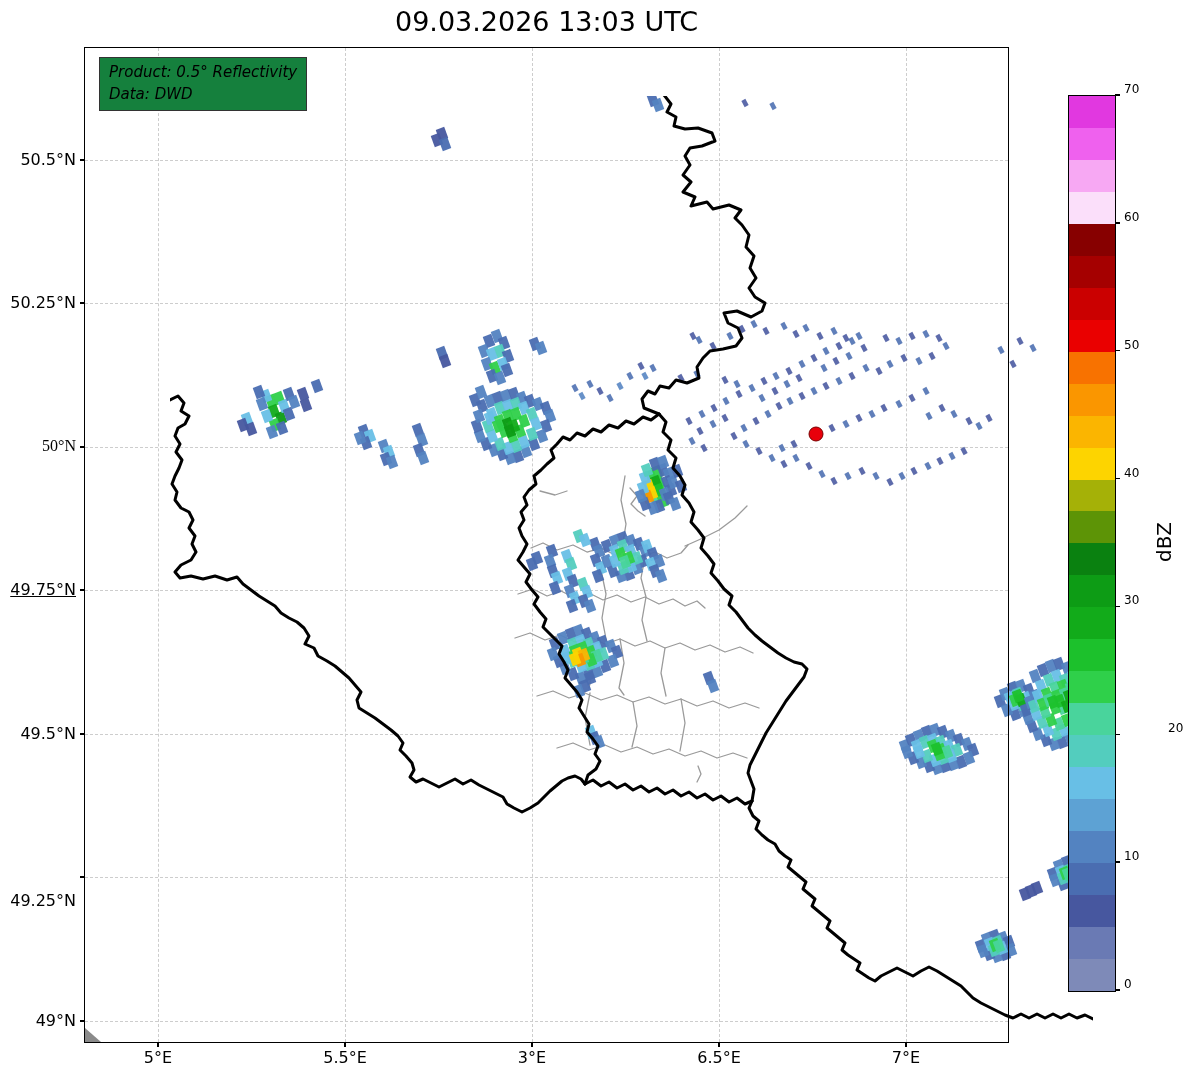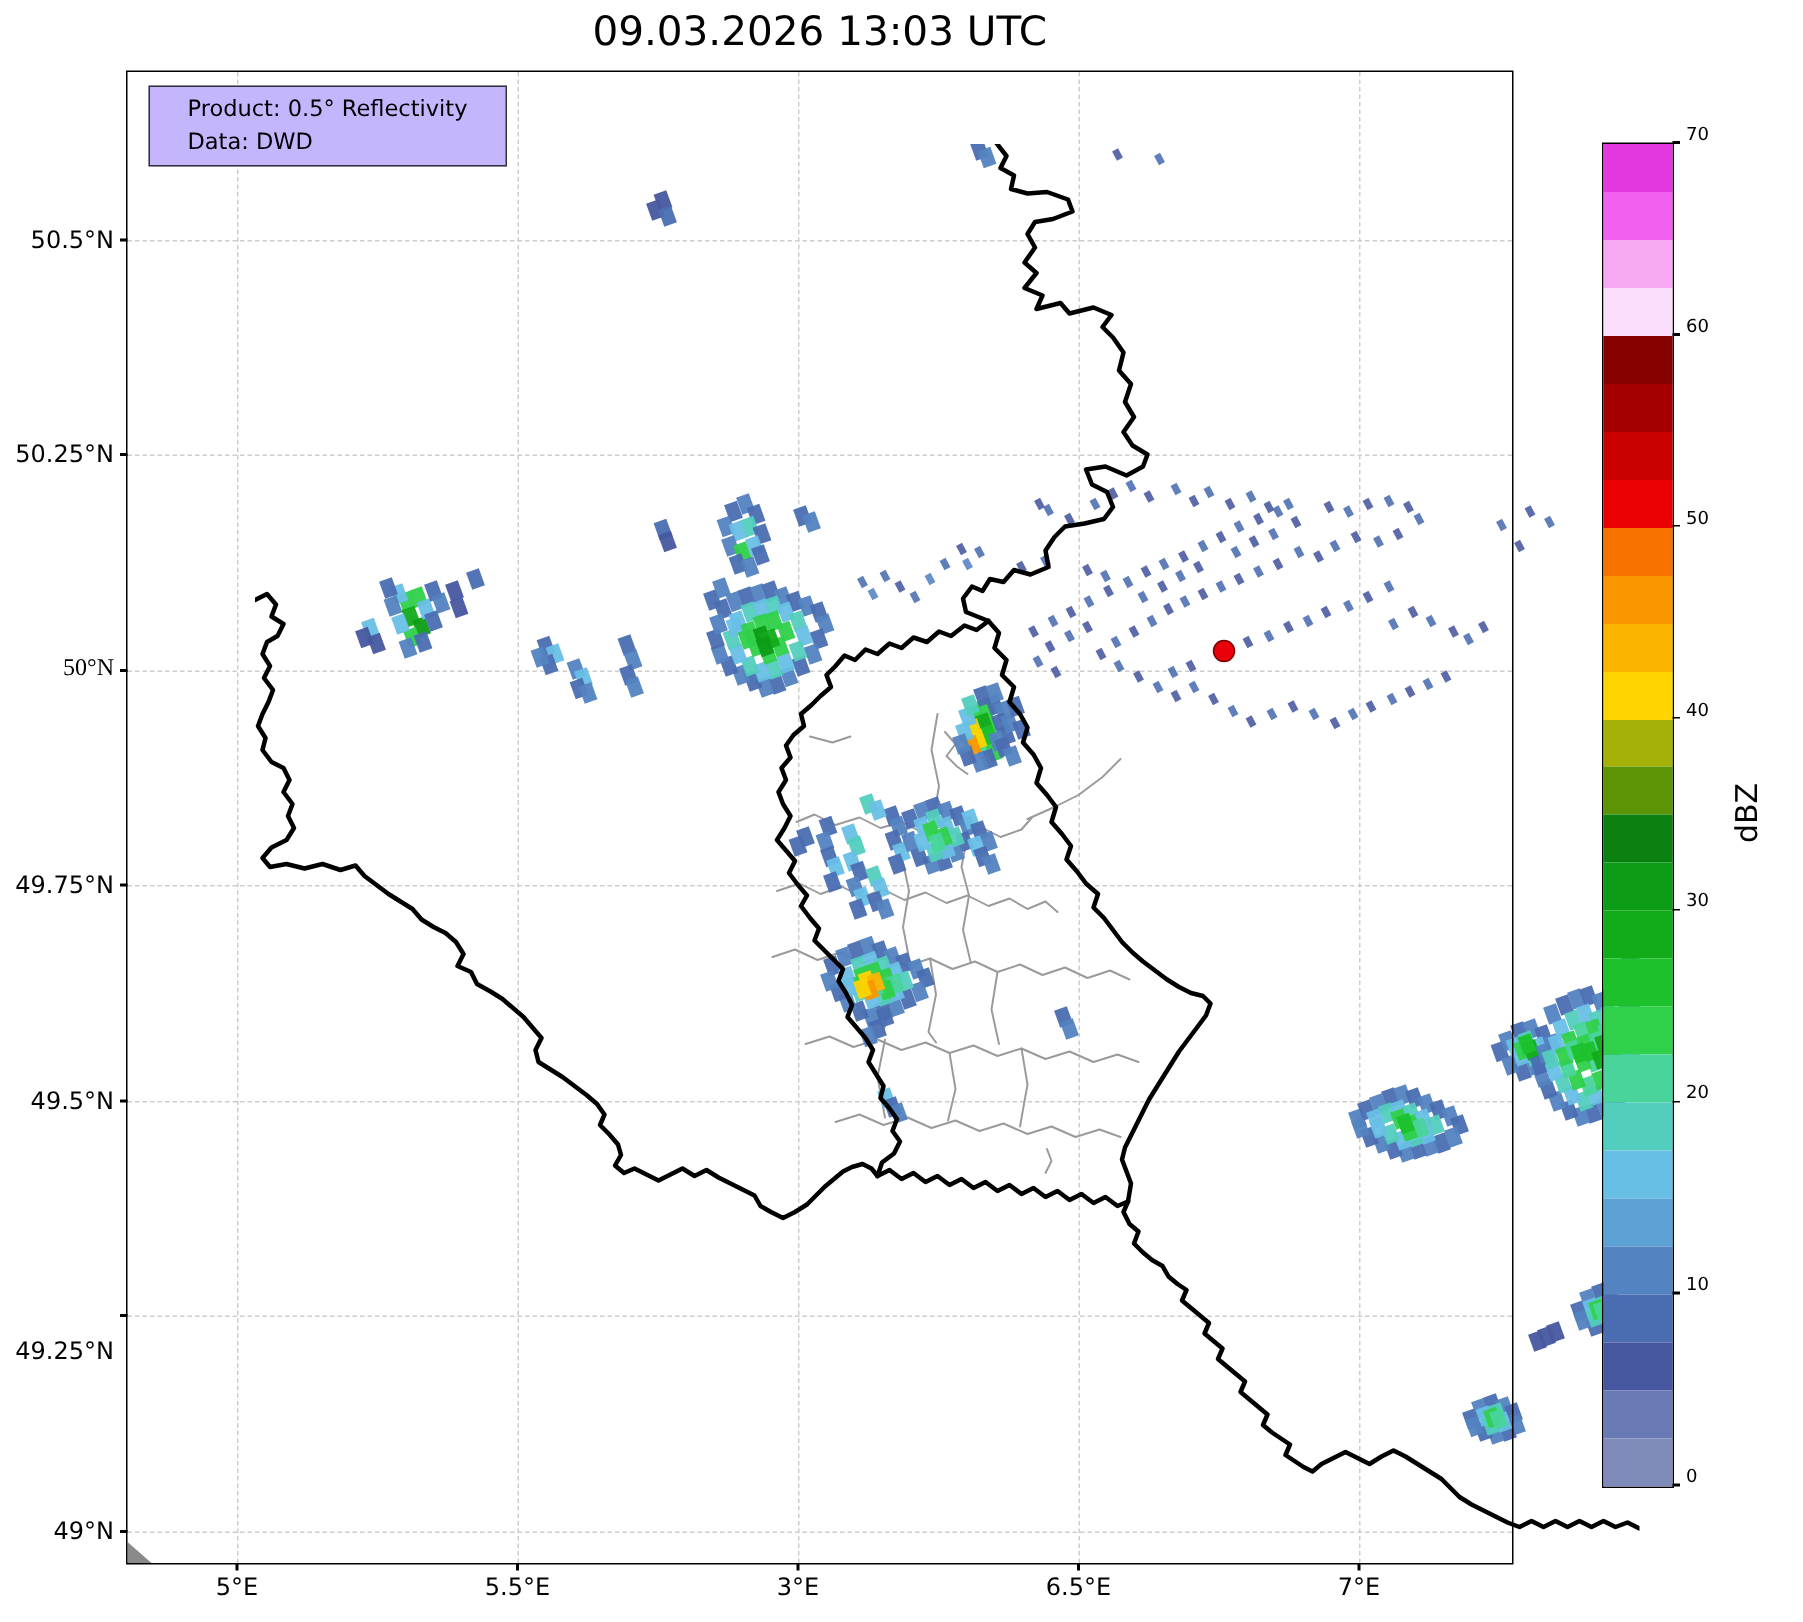--- a/index.html
+++ b/index.html
@@ -1,21 +1,21 @@
 <!DOCTYPE html>
 <html><head>
 <meta charset="utf-8">
 <style>
   html,body{margin:0;padding:0;background:#ffffff;}
   .fig{position:relative;width:1202px;height:1081px;background:#fff;
        font-family:"DejaVu Sans","Liberation Sans",sans-serif;color:#000;overflow:hidden;}
   .title{position:absolute;left:85px;top:6px;width:923px;text-align:center;
          font-size:27px;color:#000;}
-  .anno-box{position:absolute;left:99px;top:57px;background:#c4b5fd;border:1.2px solid #333;
-            padding:4px 25px;font-size:15px;line-height:1.45;z-index:30;}
+  .anno-box{position:absolute;left:99px;top:57px;background:#15803d;border:1.2px solid #333;
+            padding:4px 9px;font-size:15px;line-height:1.45;z-index:30;font-style:italic;}
   .plot{position:absolute;left:85px;top:48px;width:923px;height:994px;}
   .frame{position:absolute;left:84px;top:47px;width:923px;height:994px;
          border:1.6px solid #000;z-index:20;pointer-events:none;}
   .gridline-v{position:absolute;top:0;width:0;height:994px;border-left:1.2px dashed #cdcdcd;z-index:1;}
   .gridline-h{position:absolute;left:0;height:0;width:923px;border-top:1.2px dashed #cdcdcd;z-index:1;}
   .map-svg{position:absolute;left:85px;top:48px;z-index:5;}
   .ytick-label{position:absolute;left:0;width:76px;text-align:right;font-size:16px;height:20px;}
   .xtick-label{position:absolute;width:90px;text-align:center;font-size:16px;top:1048px;}
   .tick-mark{position:absolute;background:#000;z-index:21;}
   .colorbar{position:absolute;left:1068px;top:95px;width:46px;height:895px;
@@ -643,33 +643,33 @@
     <div class="xtick-label" style="left: 674px;">6.5°E</div>
     <div class="tick-mark" style="left: 905.25px; top: 1042px; width: 1.5px; height: 5px;"></div>
     <div class="xtick-label" style="left: 861px;">7°E</div>
     <div class="tick-mark" style="left: 80px; top: 159.25px; width: 5px; height: 1.5px;"></div>
     <div class="ytick-label" style="top: 150px;">50.5°N</div>
     <div class="tick-mark" style="left: 80px; top: 302.25px; width: 5px; height: 1.5px;"></div>
     <div class="ytick-label" style="top: 293px;">50.25°N</div>
     <div class="tick-mark" style="left: 80px; top: 446.25px; width: 5px; height: 1.5px;"></div>
     <div class="ytick-label" style="top: 437px; font-family: Liberation Serif, serif;">50°N</div>
     <div class="tick-mark" style="left: 80px; top: 589.25px; width: 5px; height: 1.5px;"></div>
-    <div class="ytick-label" style="top: 580px;">49.75°N</div>
+    <div class="ytick-label" style="top: 580px; text-decoration: underline;">49.75°N</div>
     <div class="tick-mark" style="left: 80px; top: 733.25px; width: 5px; height: 1.5px;"></div>
     <div class="ytick-label" style="top: 724px;">49.5°N</div>
     <div class="tick-mark" style="left: 80px; top: 876.25px; width: 5px; height: 1.5px;"></div>
     <div class="ytick-label" style="top: 867px; margin-top: 24px;">49.25°N</div>
     <div class="tick-mark" style="left: 80px; top: 1020.25px; width: 5px; height: 1.5px;"></div>
     <div class="ytick-label" style="top: 1011px;">49°N</div>
     <div class="tick-mark" style="left: 1115px; top: 989.25px; width: 5px; height: 1.5px;"></div>
     <div class="cb-tick-label" style="top: 977px;">0</div>
     <div class="tick-mark" style="left: 1115px; top: 861.393px; width: 5px; height: 1.5px;"></div>
     <div class="cb-tick-label" style="top: 849.143px;">10</div>
     <div class="tick-mark" style="left: 1115px; top: 733.536px; width: 5px; height: 1.5px;"></div>
-    <div class="cb-tick-label" style="top: 721.286px;">20</div>
+    <div class="cb-tick-label" style="top: 721.286px; margin-left: 44px;">20</div>
     <div class="tick-mark" style="left: 1115px; top: 605.679px; width: 5px; height: 1.5px;"></div>
     <div class="cb-tick-label" style="top: 593.429px;">30</div>
     <div class="tick-mark" style="left: 1115px; top: 477.821px; width: 5px; height: 1.5px;"></div>
     <div class="cb-tick-label" style="top: 465.571px;">40</div>
     <div class="tick-mark" style="left: 1115px; top: 349.964px; width: 5px; height: 1.5px;"></div>
     <div class="cb-tick-label" style="top: 337.714px;">50</div>
     <div class="tick-mark" style="left: 1115px; top: 222.107px; width: 5px; height: 1.5px;"></div>
     <div class="cb-tick-label" style="top: 209.857px;">60</div>
     <div class="tick-mark" style="left: 1115px; top: 94.25px; width: 5px; height: 1.5px;"></div>
     <div class="cb-tick-label" style="top: 82px;">70</div>

